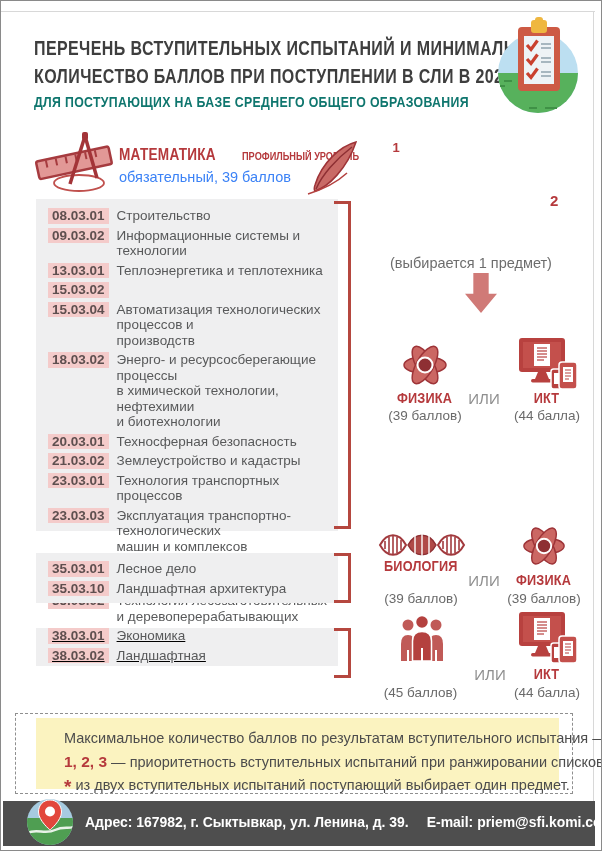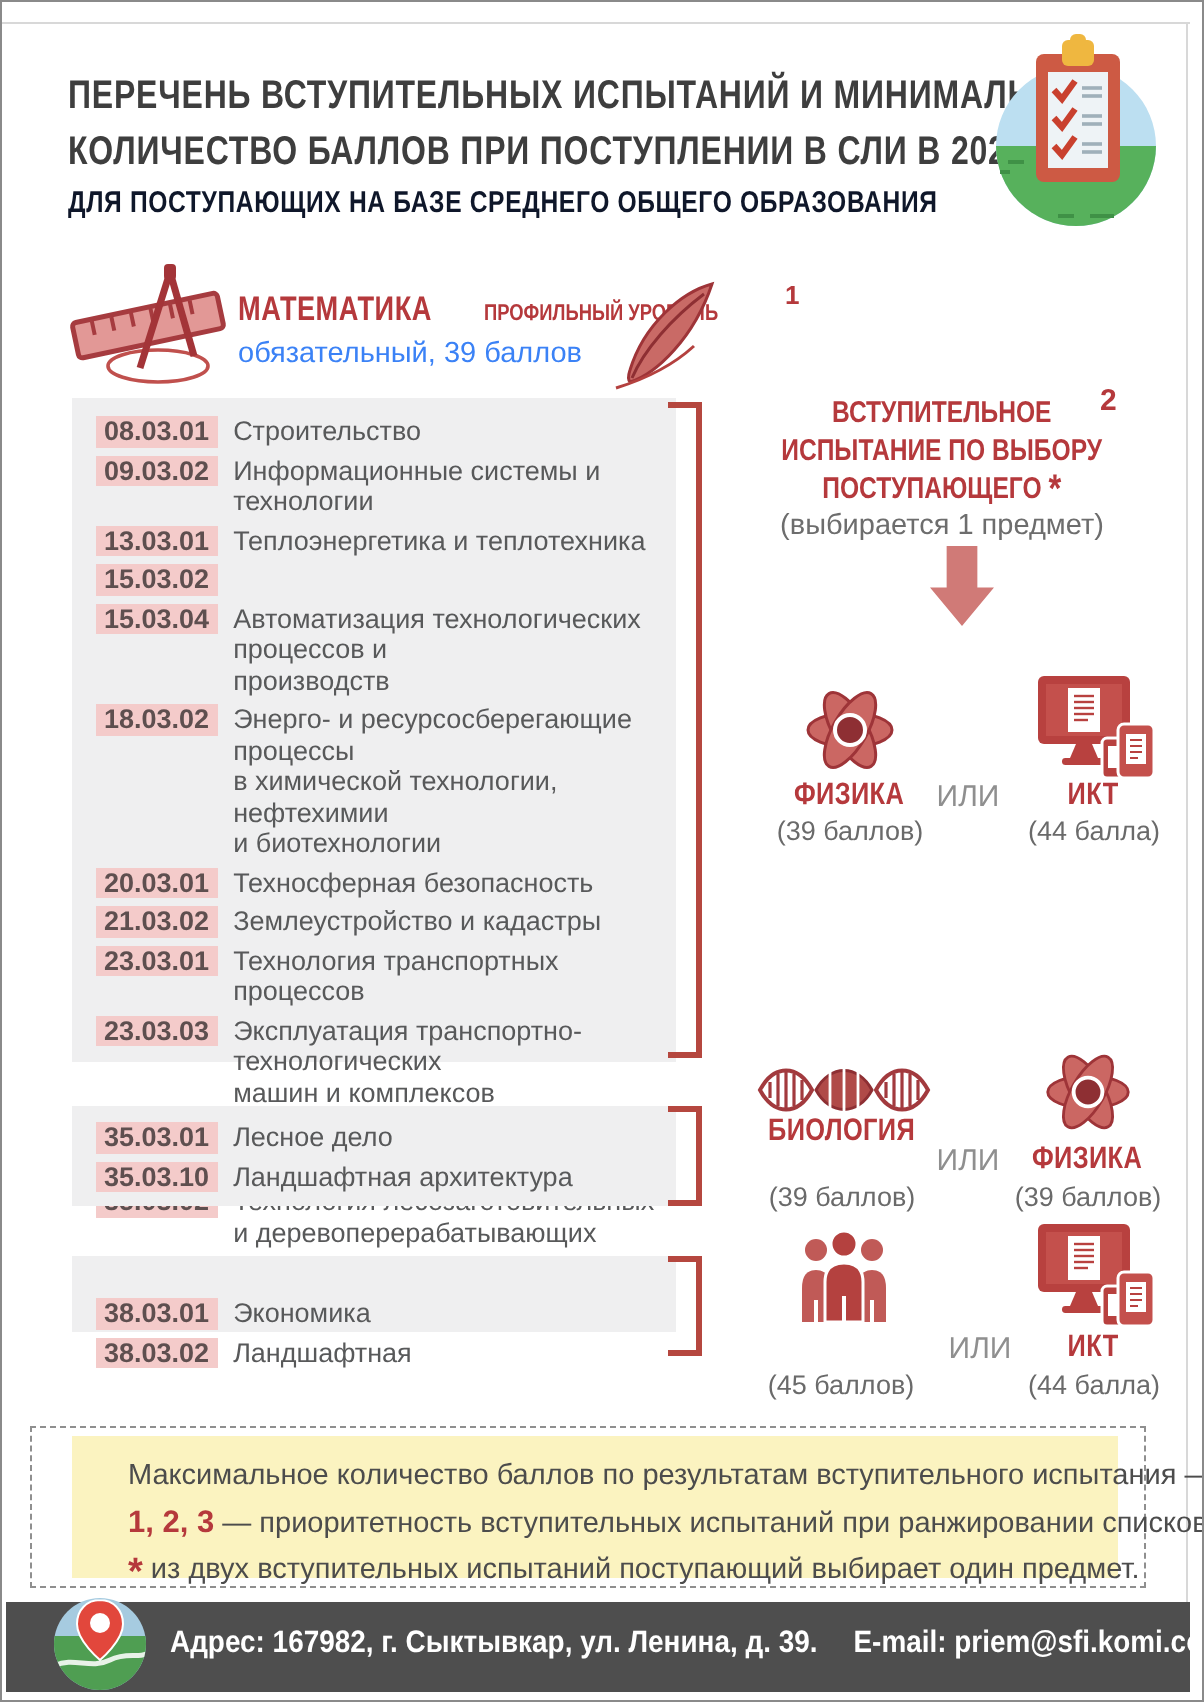--- a/index.html
+++ b/index.html
@@ -10,21 +10,21 @@
   }
   .abs{position:absolute;}
   .hairline-top{left:0;top:10px;width:594px;height:1px;background:#d8d8d8;}
   .hairline-right{left:592px;top:10px;width:1px;height:835px;background:#d8d8d8;}
 
   
   .cond-l{display:inline-block;transform:scaleX(.8);transform-origin:0 50%;white-space:nowrap;}
   .cond-c{display:inline-block;transform:scaleX(.82);transform-origin:50% 50%;white-space:nowrap;}
 
   .title-line{left:33px;white-space:nowrap;font-weight:bold;font-size:20px;color:#3e3e3e;letter-spacing:.5px;}
-  .subtitle{left:33px;top:92px;white-space:nowrap;font-weight:bold;font-size:15px;color:#0f172a;letter-spacing:.4px;}
+  .subtitle{left:33px;top:92px;white-space:nowrap;font-weight:bold;font-size:15px;color:#0f766e;letter-spacing:.4px;}
 
   .exam-name{font-size:17px;font-weight:bold;color:#b5393c;letter-spacing:.3px;}
   .exam-qual{font-size:11.5px;font-weight:bold;color:#b5393c;margin-left:2px;}
   .prio{font-size:13px;font-weight:bold;color:#b5393c;margin-left:4px;vertical-align:8px;}
   .exam-detail{font-size:14.5px;color:#3b82f6;margin-top:4px;}
 
   .panel{background:#efeff0;width:302px;left:35px;box-sizing:border-box;padding:9px 6px 6px 12px;}
   .prog-row{display:flex;align-items:flex-start;margin-bottom:4px;font-size:13.5px;line-height:15.5px;}
   .code-badge{background:#f4cbca;color:#5e4f4f;font-weight:bold;padding:0 4px;margin-right:8px;flex:0 0 auto;}
   .prog-name{color:#58595a;white-space:pre-line;}
@@ -201,25 +201,20 @@
 и деревоперерабатывающих производств</span>
       </div>
 
       <div class="prog-row">
         <span class="code-badge">35.03.06</span>
         <span class="prog-name">Агроинженерия</span>
       </div>
     </div>
   <div class="abs bracket" style="top:200px;height:328px;"></div>
 
-  <div class="abs elective">
-    <span class="cond-c">ВСТУПИТЕЛЬНОЕ</span><br>
-    <span class="cond-c">ИСПЫТАНИЕ ПО ВЫБОРУ</span><br>
-    <span class="cond-c"><span>ПОСТУПАЮЩЕГО</span> <span class="elective-star">*</span></span>
-  </div>
   <div class="abs elective-prio">2</div>
   <div class="abs elective-hint">(выбирается 1 предмет)</div>
   <div class="abs down-arrow"></div>
 
   <div class="abs" style="left:400px;top:340px;width:48px;height:48px;">
     <svg width="48" height="48" viewBox="0 0 48 48">
       <g fill="#cb6763" stroke="#9e3438" stroke-width="1.5">
         <ellipse cx="24" cy="24" rx="21" ry="8.5"></ellipse>
         <ellipse cx="24" cy="24" rx="21" ry="8.5" transform="rotate(60 24 24)"></ellipse>
         <ellipse cx="24" cy="24" rx="21" ry="8.5" transform="rotate(120 24 24)"></ellipse>
@@ -308,21 +303,21 @@
         <ellipse cx="24" cy="24" rx="21" ry="8.5"></ellipse>
         <ellipse cx="24" cy="24" rx="21" ry="8.5" transform="rotate(60 24 24)"></ellipse>
         <ellipse cx="24" cy="24" rx="21" ry="8.5" transform="rotate(120 24 24)"></ellipse>
       </g>
       <circle cx="24" cy="24" r="7.5" fill="#8e2f33" stroke="#ffffff" stroke-width="2"></circle>
     </svg>
   </div>
   <div class="abs subject" style="left:483px;top:570px;width:120px;"><span class="cond-c">ФИЗИКА</span></div>
   <div class="abs score" style="left:483px;top:590px;width:120px;">(39 баллов)</div>
 
-  <div class="abs panel" style="top:627px;height:38px;padding-top:21px;">
+  <div class="abs panel" style="top:627px;height:38px;padding-top:0;text-decoration:underline;">
 
       <div class="prog-row">
         <span class="code-badge">38.03.01</span>
         <span class="prog-name">Экономика</span>
       </div>
 
       <div class="prog-row">
         <span class="code-badge">38.03.02</span>
         <span class="prog-name">Ландшафтная</span>
       </div>

